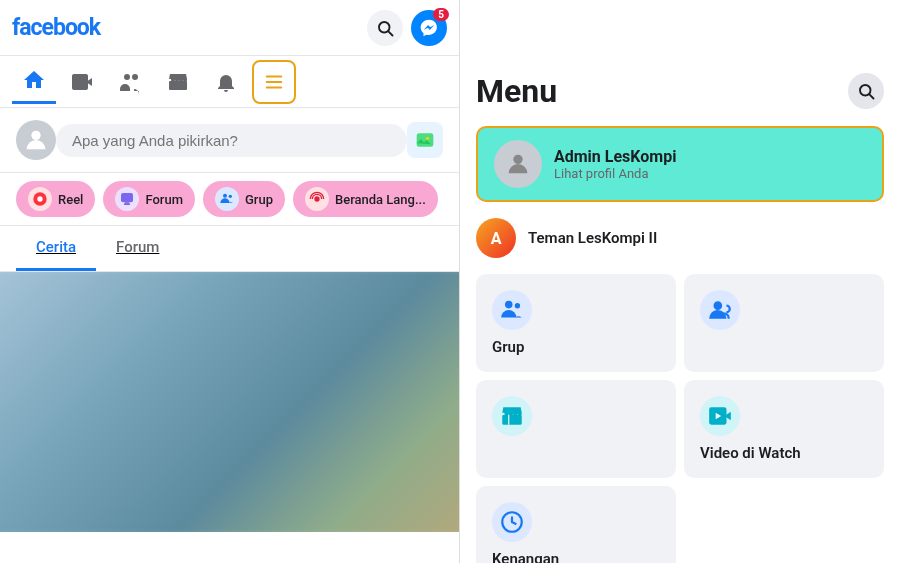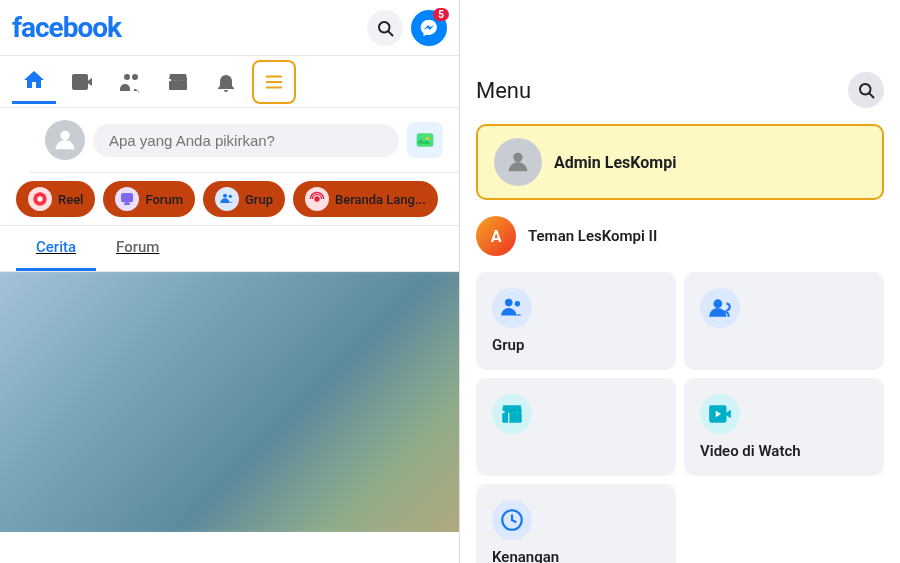--- a/index.html
+++ b/index.html
@@ -26,21 +26,21 @@
     .top-nav {
       display: flex;
       align-items: center;
       padding: 8px 12px;
       background: #fff;
       border-bottom: 1px solid #e4e6eb;
       height: 56px;
     }
 
     .logo {
-      font-size: 28px;
+      font-size: 23px;
       font-weight: 700;
       color: #1877f2;
       margin-right: 8px;
       letter-spacing: -1px;
     }
 
     .search-icon-btn {
       width: 36px; height: 36px;
       border-radius: 50%;
       background: #f0f2f5;
@@ -101,24 +101,22 @@
       border: 2px solid #e8a317;
       border-radius: 8px;
       background: #fff;
     }
 
     
     .post-area {
       display: flex;
       align-items: center;
       padding: 12px 16px;
-      gap: 8px;
       background: #fff;
       border-bottom: 1px solid #e4e6eb;
-      margin-left: 29px;
     }
 
     .avatar-circle {
       width: 40px; height: 40px;
       border-radius: 50%;
       background: #c8cdd4;
       flex-shrink: 0;
       display: flex; align-items: center; justify-content: center;
       color: #fff;
       font-size: 20px;
@@ -156,21 +154,21 @@
       flex-wrap: nowrap;
       overflow: hidden;
     }
 
     .quick-btn {
       display: flex;
       align-items: center;
       gap: 6px;
       padding: 6px 12px;
       border-radius: 20px;
-      background: #c2410c;
+      background: #f9a8d4;
       cursor: pointer;
       font-size: 13px;
       font-weight: 500;
       color: #1c1e21;
       white-space: nowrap;
     }
 
     .quick-icon {
       width: 24px; height: 24px;
       border-radius: 50%;
@@ -227,39 +225,39 @@
     }
 
     .menu-header {
       display: flex;
       align-items: center;
       justify-content: space-between;
       padding: 16px 16px 8px;
     }
 
     .menu-title {
-      font-size: 22px;
-      font-weight: 400;
+      font-size: 32px;
+      font-weight: 700;
       color: #1c1e21;
     }
 
     .menu-search-btn {
       width: 36px; height: 36px;
       border-radius: 50%;
       background: #e4e6eb;
       display: flex; align-items: center; justify-content: center;
       cursor: pointer;
     }
 
     
     .profile-card {
       margin: 8px 16px;
       padding: 12px 16px;
       border-radius: 10px;
-      background: #fef9c3;
+      background: #5eead4;
       border: 2px solid #e8a317;
       display: flex;
       align-items: center;
       gap: 12px;
       cursor: pointer;
     }
 
     .profile-avatar {
       width: 48px; height: 48px;
       border-radius: 50%;
@@ -566,20 +564,21 @@
 
   <div class="profile-card">
     <div class="profile-avatar">
       <svg width="28" height="28" viewBox="0 0 24 24" fill="#888">
         <circle cx="12" cy="8" r="4"></circle>
           <path d="M4 20a8 8 0 0 1 16 0"></path>
       </svg>
     </div>
     <div class="profile-info">
       <div class="profile-name">Admin LesKompi</div>
+      <div class="profile-sub">Lihat profil Anda</div>
     </div>
   </div>
 
   <div class="second-account">
     <div class="account-avatar">A</div>
     <span class="account-name">Teman LesKompi II</span>
   </div>
 
   <div class="menu-grid">
 

